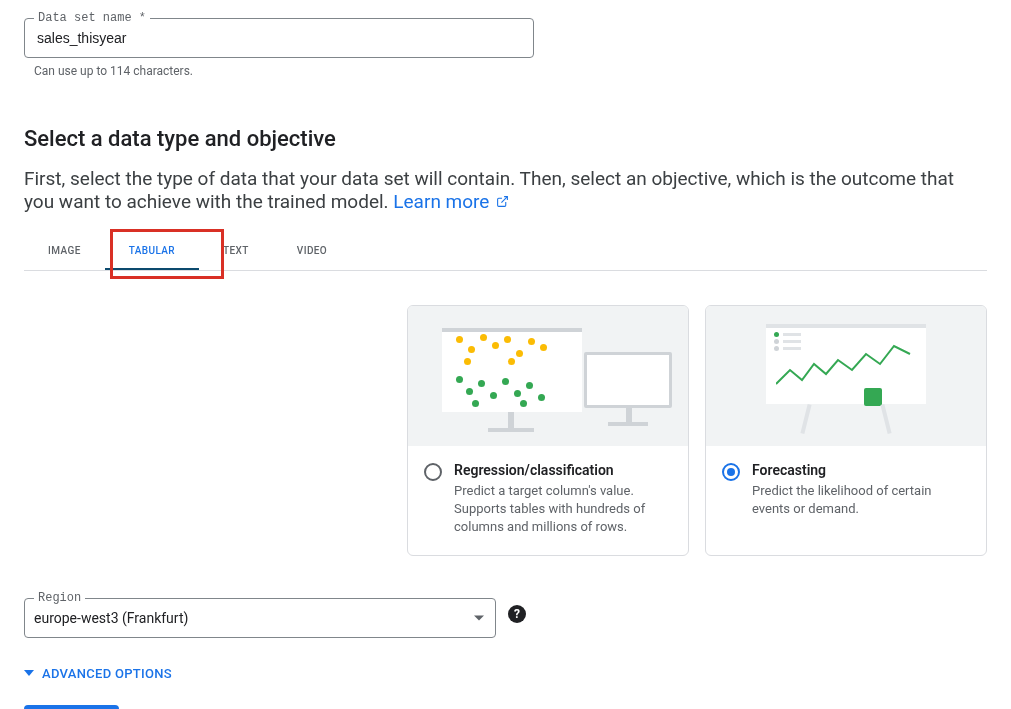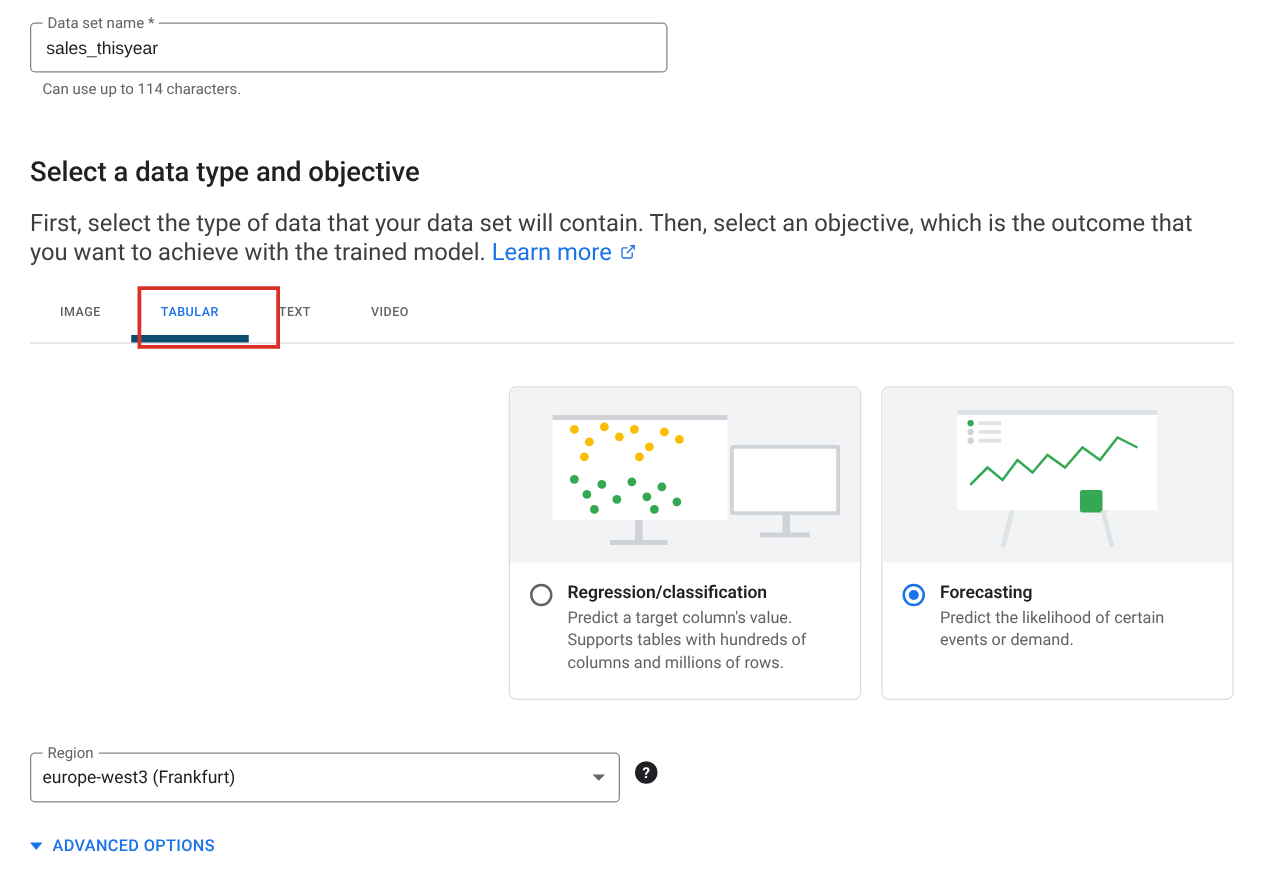--- a/index.html
+++ b/index.html
@@ -13,20 +13,21 @@
   }
   .field-wrap { position: relative; margin-top: 8px; }
   .field-label {
     position: absolute;
     top: -7px;
     left: 10px;
     background: #fff;
     padding: 0 4px;
     font-size: 12px;
     color: #5f6368;
+    font-family: Liberation Mono, monospace;
   }
   .text-input {
     width: 510px;
     height: 40px;
     border: 1px solid #80868b;
     border-radius: 4px;
     padding: 0 12px;
     font-size: 14px;
     color: #202124;
     outline: none;
@@ -67,21 +68,21 @@
     font-size: 10px;
     font-weight: 500;
     letter-spacing: 0.4px;
     color: #5f6368;
     cursor: pointer;
     text-transform: uppercase;
     border-bottom: 2px solid transparent;
   }
   .tab.active {
     color: #1a73e8;
-    border-bottom: 6px solid #0c4a6e;
+    border-bottom: 2px solid #0c4a6e;
   }
   .highlight-box {
     position: absolute;
     border: 3px solid #d93025;
     pointer-events: none;
   }
   .tabs-wrap { position: relative; }
   .cards {
     display: flex;
     gap: 16px;

